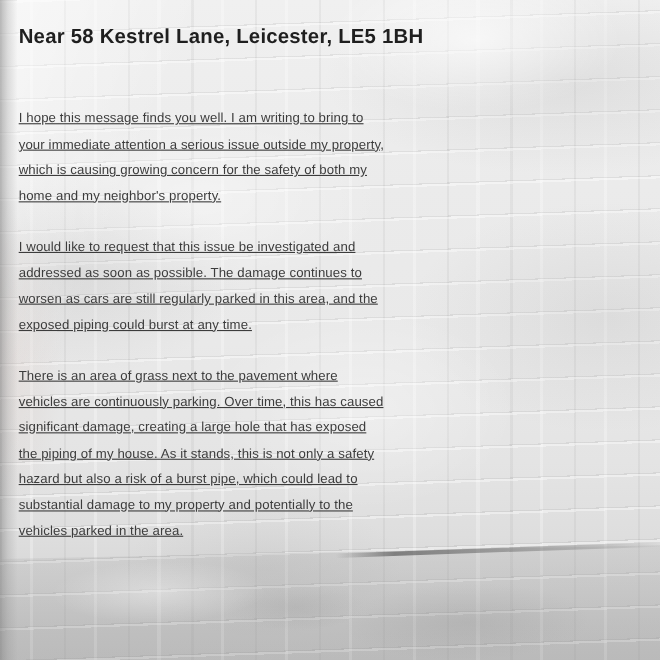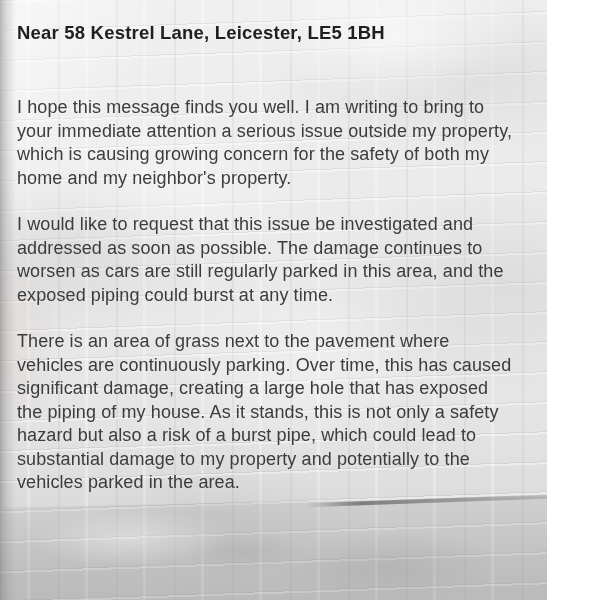--- a/index.html
+++ b/index.html
@@ -2,21 +2,21 @@
 <html><head>
 <meta charset="utf-8">
 <style>
   html, body {
     margin: 0;
     padding: 0;
     background: #ffffff;
   }
   .stage {
     position: relative;
-    width: 547px;
+    width: 600px;
     height: 600px;
     overflow: hidden;
     font-family: "Liberation Sans", "DejaVu Sans", sans-serif;
   }
   
   .bg {
     position: absolute;
     inset: 0;
     background:
       
@@ -97,25 +97,26 @@
   }
   .heading {
     margin: 0 0 52px 0;
     font-size: 18.5px;
     font-weight: bold;
     letter-spacing: 0.2px;
     color: #1f1f1f;
   }
   .para {
     margin: 0 0 23px 0;
-    font-size: 18px;
+    font-size: 12px;
     line-height: 23.5px;
     letter-spacing: 0.1px;
     color: #3c3c3c;
     white-space: pre-line;
+    text-decoration: underline;
   }
 </style>
 </head>
 <body>
 
 <div class="stage">
   <div class="bg"></div>
   <div class="bg-left-edge"></div>
   <div class="bg-ground"></div>
   <div class="bg-crack"></div>

